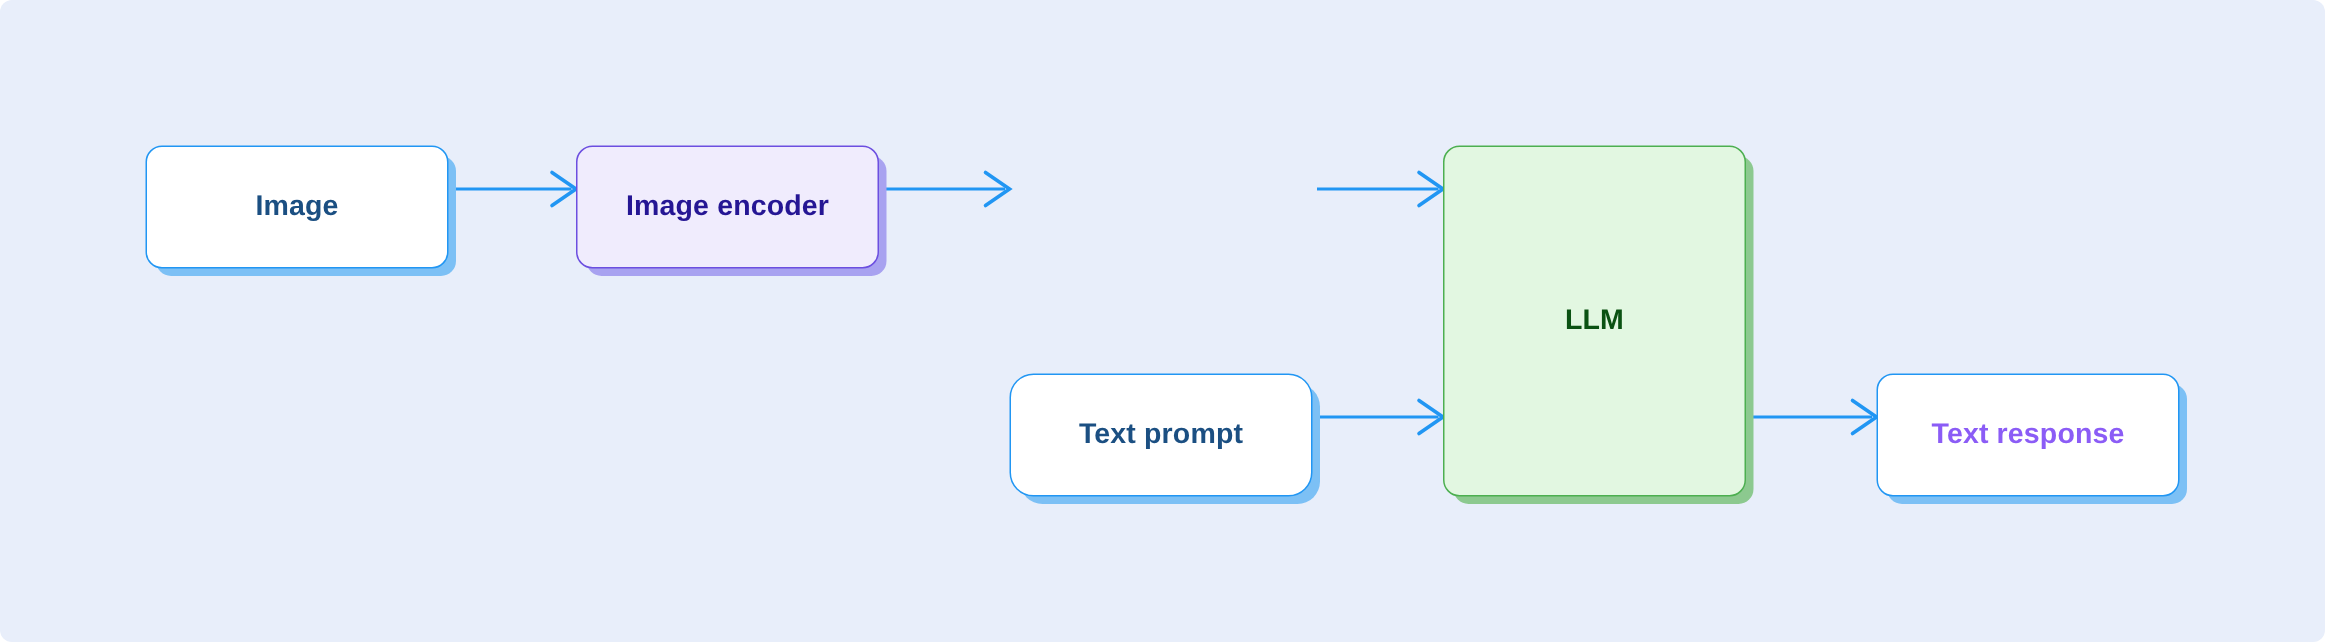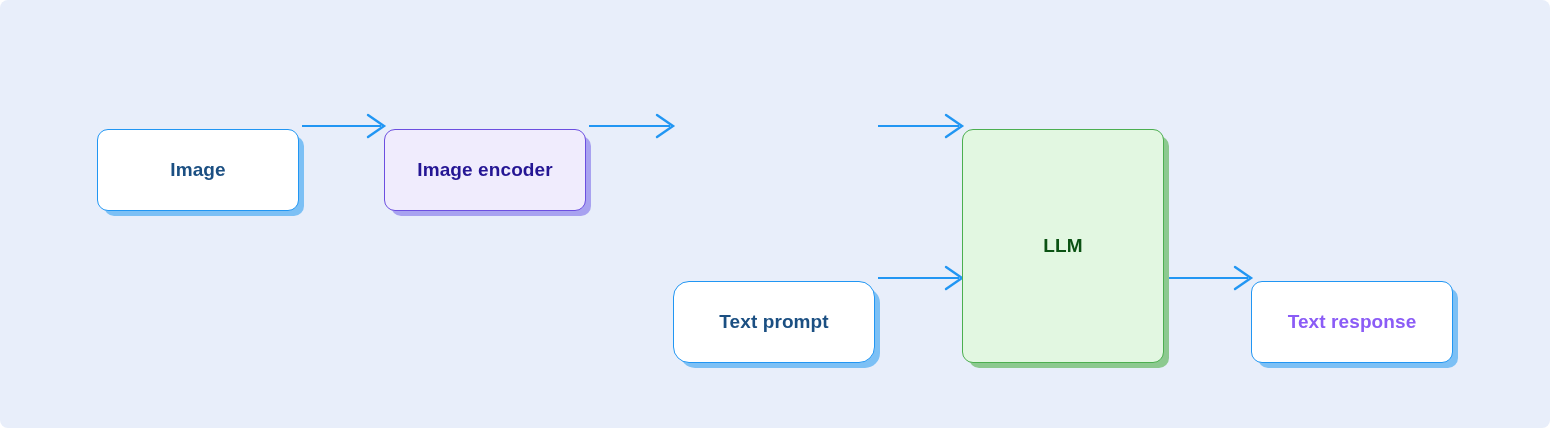--- a/index.html
+++ b/index.html
@@ -27,21 +27,20 @@
     align-items: center;
     justify-content: center;
     border-radius: 11px;
     border-width: 1.6px;
     border-style: solid;
     font-size: 19px;
     font-weight: bold;
     letter-spacing: 0.1px;
     text-align: center;
     line-height: 1.15;
-    margin-top: 32px;
   }
 
   
   .node.blue {
     background: #ffffff;
     border-color: #2196f3;
     color: #1b4f82;
     box-shadow: 6px 6px 0 -1px #7cc0f5;
   }
   

